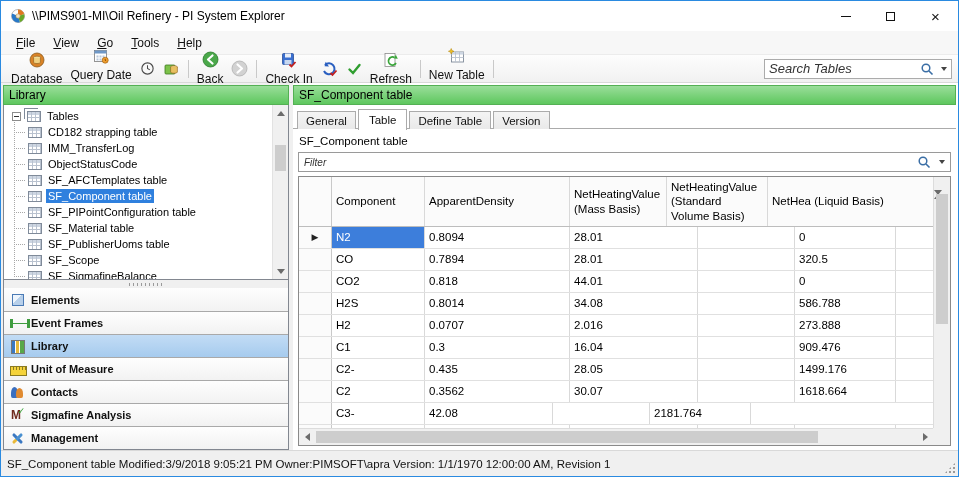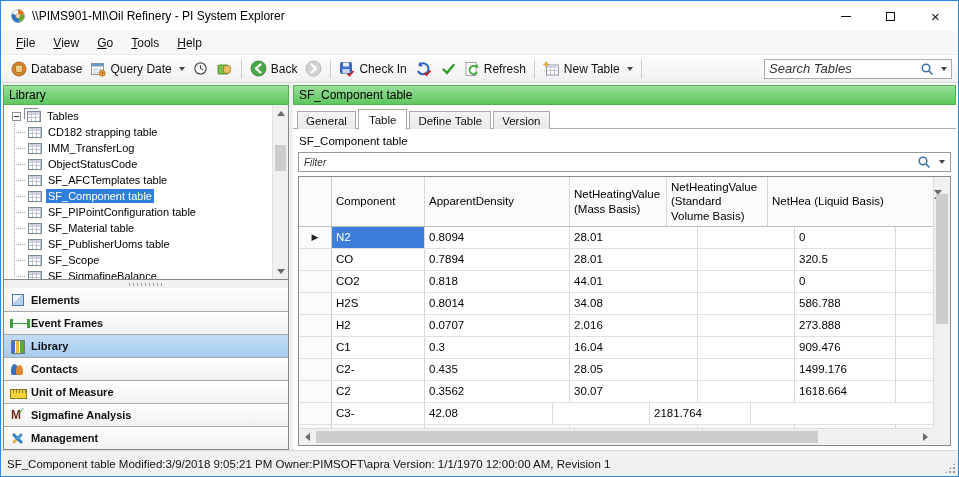--- a/index.html
+++ b/index.html
@@ -16,21 +16,21 @@
   .glyph-max { width:9px; height:9px; border:1px solid #111; }
   .glyph-close { font-size:15px; line-height:1; font-weight:400; }
 
   
   .menubar { height:24px; background:#f7f7f7; border-bottom:1px solid #ececec; display:flex; align-items:center; padding-left:6px; flex:0 0 auto; }
   .menu-item { display:inline-block; font-size:12px; color:#111; padding:4px 9px; }
   .menu-item::first-letter { text-decoration:underline; }
 
   
   .toolbar { height:28px; background:linear-gradient(#fdfdfd,#f1f1f1); border-bottom:1px solid #d9d9d9; display:flex; align-items:center; padding:0 6px; font-size:12px; color:#111; flex:0 0 auto; }
-  .tb-btn { display:flex; align-items:center; gap:4px; padding:3px 4px; border-radius:2px; white-space:nowrap; }
+  .tb-btn { display:flex; align-items:center; gap:4px; padding:3px 4px; border-radius:2px; white-space:nowrap;flex-direction:column; }
   .tb-sep { width:1px; height:18px; background:#c9c9c9; margin:0 4px; flex:0 0 auto; }
   .caret { width:0; height:0; border-left:3.5px solid transparent; border-right:3.5px solid transparent; border-top:4px solid #444; margin-left:3px; }
   .searchbox { margin-left:auto; width:188px; height:20px; border:1px solid #ababab; background:#fff; display:flex; align-items:center; padding:0 4px; gap:4px; }
   .searchbox input { border:none; outline:none; flex:1; min-width:0; font-size:13px; font-family:inherit; color:#111; background:transparent; }
   .searchbox input::placeholder, .filterbox input::placeholder { font-style:italic; color:#333; opacity:1; }
 
   
   .body { flex:1; display:flex; min-height:0; background:#f0f0f0; }
   .panel-header { height:20px; background:linear-gradient(#9ade9a,#5ec75e); border:1px solid #54b054; font-size:12px; color:#000; display:flex; align-items:center; padding:0 5px; flex:0 0 auto; }
 
@@ -343,27 +343,27 @@
             <span class="nav-ico icon-event-frames"></span>
             <span>Event Frames</span>
           </div>
 
           <div class="nav-item selected">
             <span class="nav-ico icon-library"></span>
             <span>Library</span>
           </div>
 
           <div class="nav-item">
+            <span class="nav-ico icon-uom"></span>
+            <span>Unit of Measure</span>
+          </div>
+
+          <div class="nav-item">
             <span class="nav-ico icon-contacts"></span>
             <span>Contacts</span>
-          </div>
-
-          <div class="nav-item">
-            <span class="nav-ico icon-uom"></span>
-            <span>Unit of Measure</span>
           </div>
 
           <div class="nav-item">
             <span class="nav-ico icon-sigmafine"></span>
             <span>Sigmafine Analysis</span>
           </div>
 
           <div class="nav-item">
             <span class="nav-ico icon-management"></span>
             <span>Management</span>

